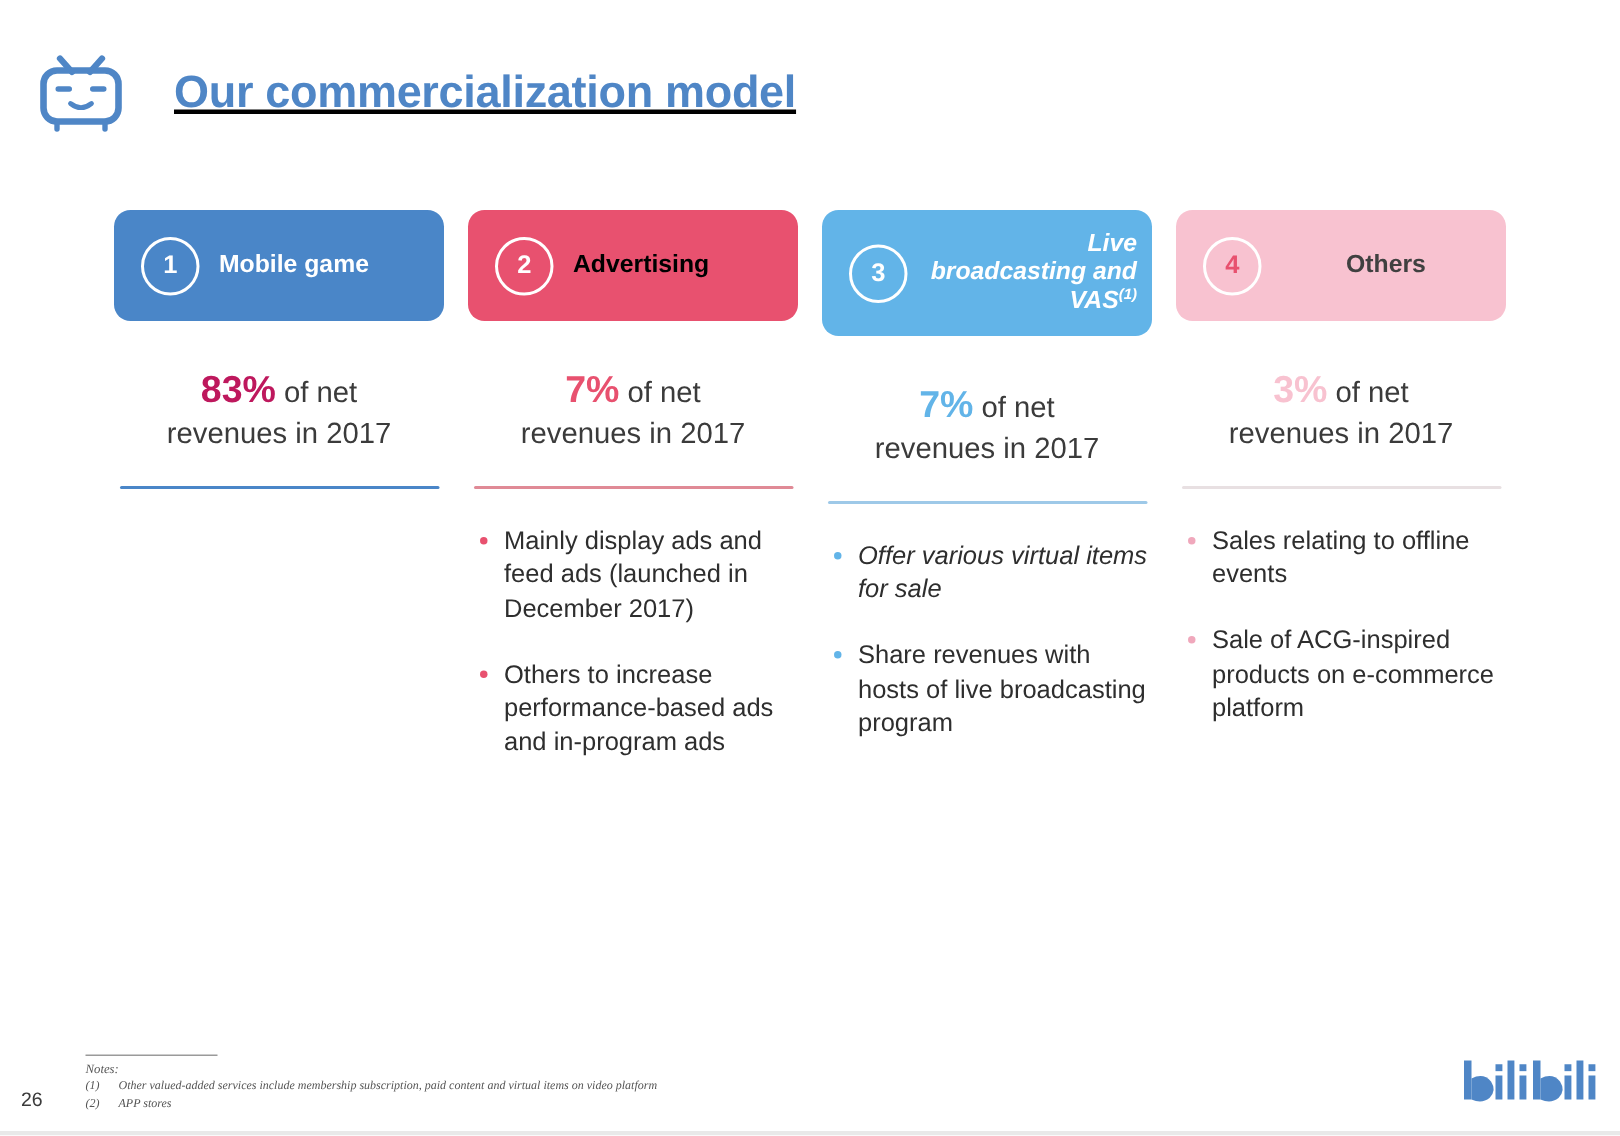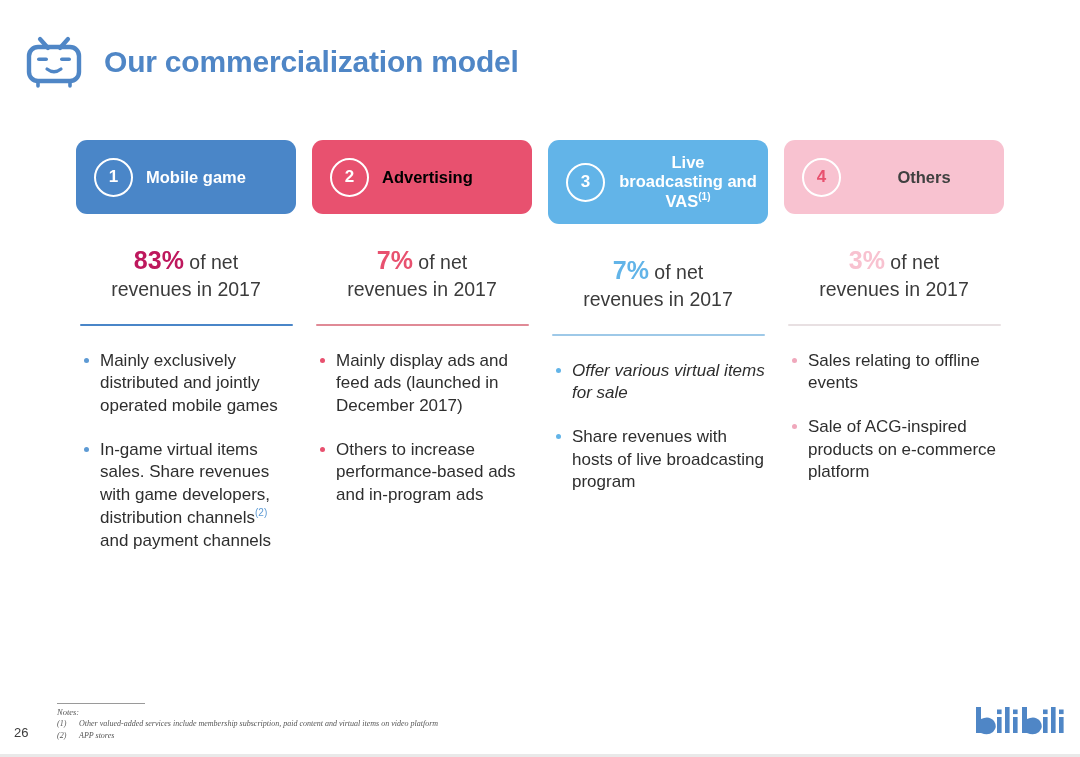--- a/index.html
+++ b/index.html
@@ -20,21 +20,22 @@
     background: #ffffff;
   }
 
   
   .header {
     position: absolute;
     left: 24px;
     top: 33px;
     display: flex;
     align-items: center;
-    gap: 20px;
+    gap: 32px;
+    text-decoration: underline;
   }
 
   .tv-icon { width: 60px; height: 58px; display: block; }
 
   .page-title {
     font-size: 30px;
     font-weight: bold;
     color: #4f86c6;
     letter-spacing: -0.2px;
     white-space: nowrap;
@@ -88,21 +89,21 @@
   .cat-num.pinknum { border-color: #ffffff; color: #e8516f; }
 
   .cat-label {
     font-size: 16.5px;
     font-weight: bold;
     color: #ffffff;
     line-height: 1.16;
     text-align: left;
   }
 
-  .cat-label.centered { text-align: center; flex: 1; }
+  .cat-label.centered { text-align: right; flex: 1; font-style: italic; }
   .cat-label.darkpink { color: #e8516f; flex: 1; text-align: center; }
 
   .cat-label sup { font-size: 10px; vertical-align: super; }
 
   
   .pct-block {
     margin-top: 30px;
     text-align: center;
     font-size: 19.5px;
     color: #3b3b3b;
@@ -243,28 +244,20 @@
         <div class="cat-num" style="color: rgb(255, 255, 255);">1</div>
         <div class="cat-label" style="color: rgb(255, 255, 255);">
           <span>Mobile game</span><sup></sup>
         </div>
       </div>
       <div class="pct-block">
         <span class="pct-value" id="pct0" style="color: #be185d;">83%</span><span> of net</span><br>
         <span>revenues in 2017</span>
       </div>
       <div class="divider" id="div0" style="background: rgb(74, 134, 200);"></div>
-      <ul class="bullets">
-        <li class="bullet" id="b0-0" style="color: rgb(93, 154, 212);">
-          <span class="btext">Mainly exclusively distributed and jointly operated mobile games</span>
-        </li>
-        <li class="bullet" id="b0-1" style="color: rgb(93, 154, 212);">
-          <span class="btext">In-game virtual items sales. Share revenues with game developers, distribution channels</span><sup>(2)</sup><span class="btext"> and payment channels</span>
-        </li>
-      </ul>
     </div>
 
     <div class="column">
       <div class="cat-card" id="card1" style="background: rgb(232, 81, 111);">
         <div class="cat-num" style="color: rgb(255, 255, 255);">2</div>
         <div class="cat-label" style="color: #000000;">
           <span>Advertising</span><sup></sup>
         </div>
       </div>
       <div class="pct-block">

